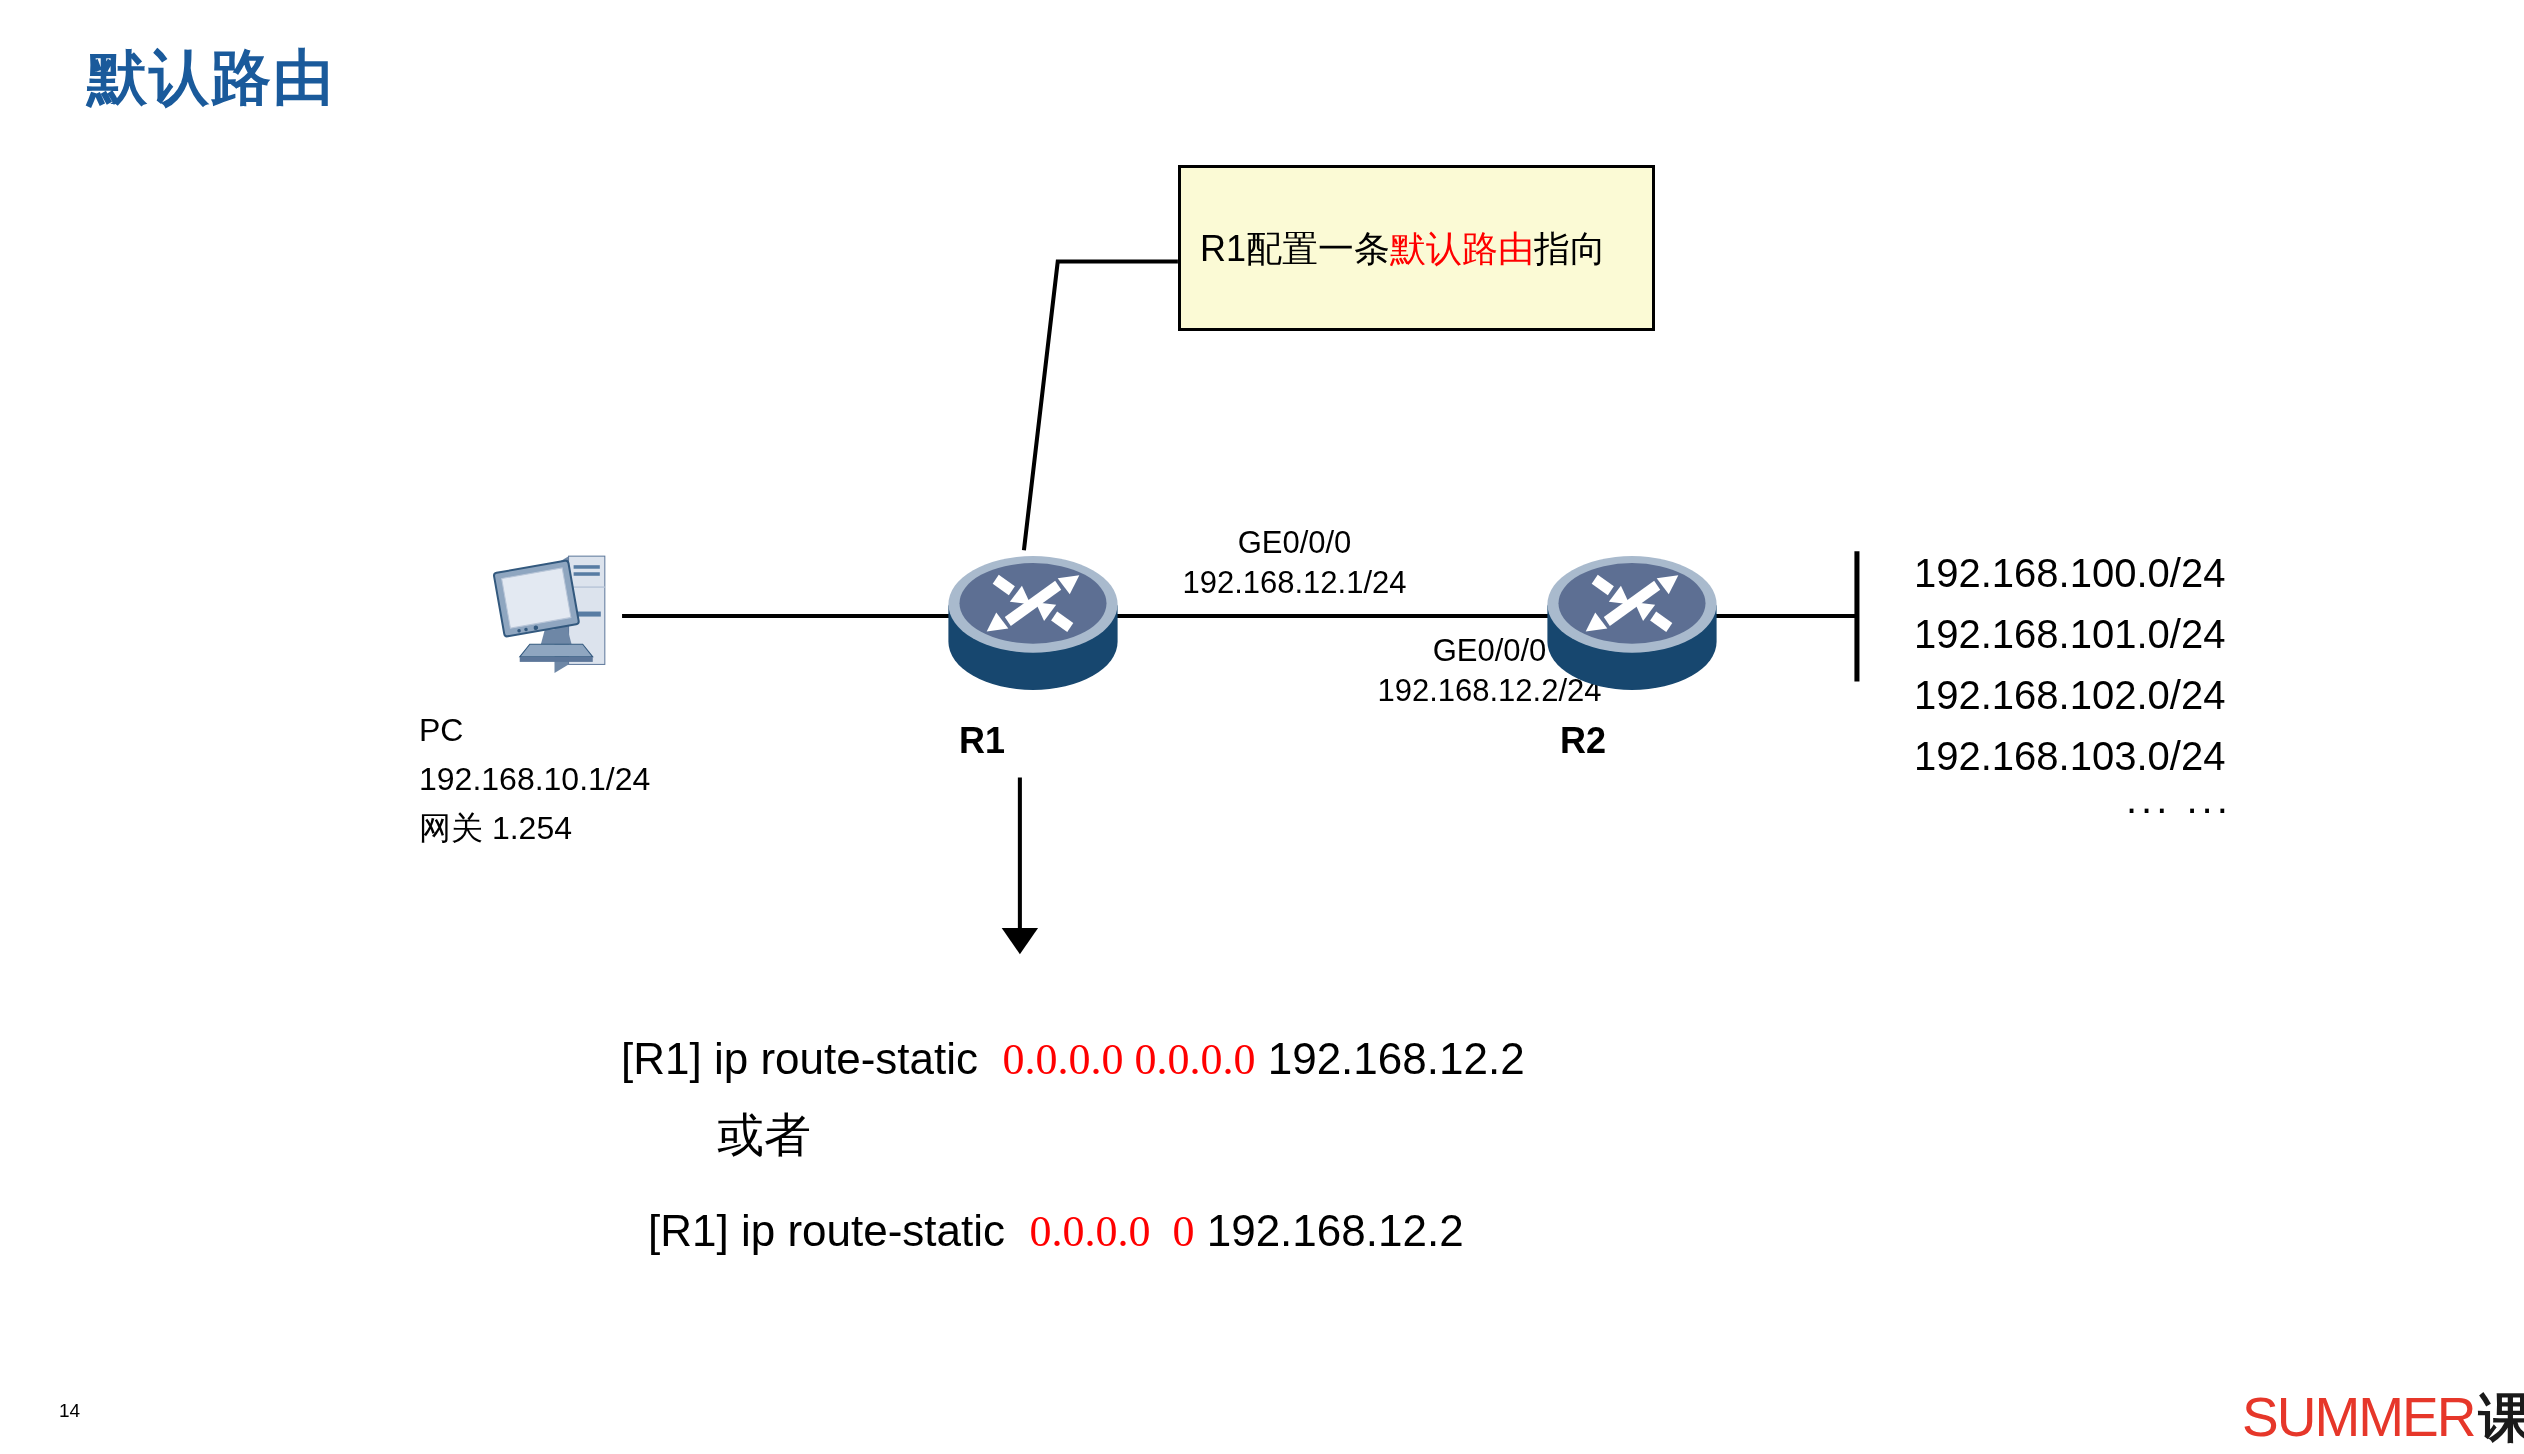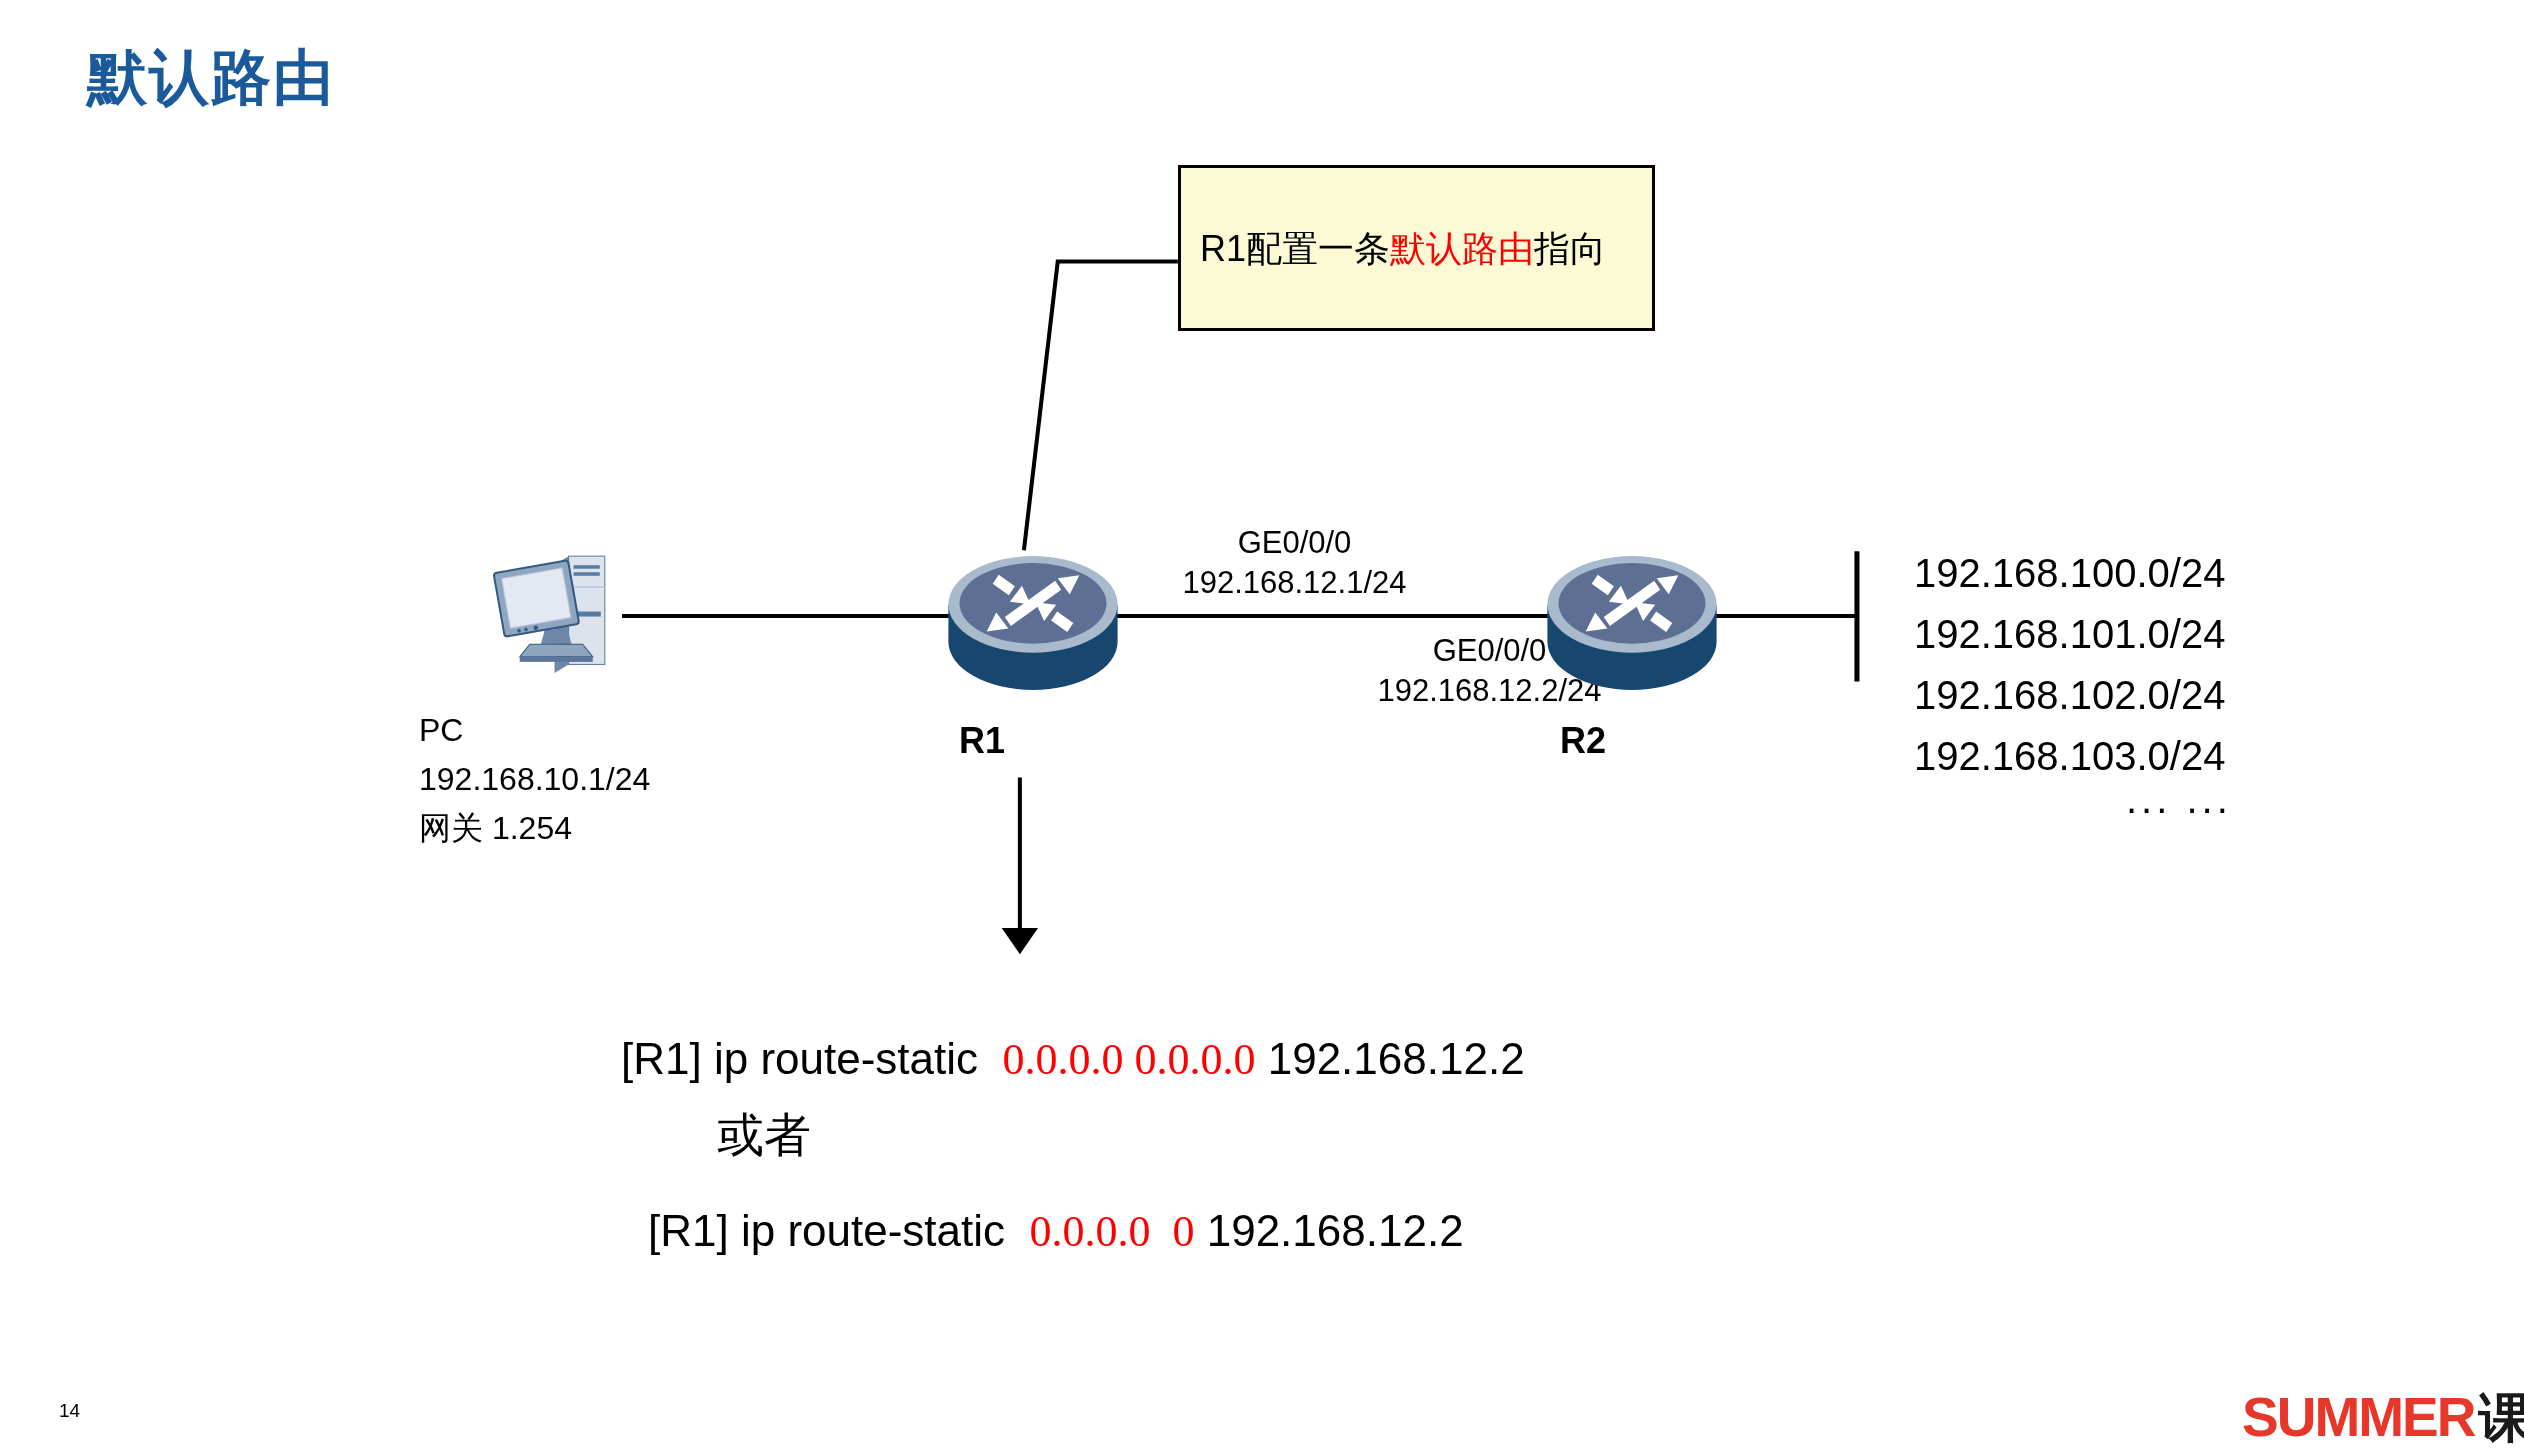--- a/index.html
+++ b/index.html
@@ -112,21 +112,21 @@
     font-size: 19px;
     color: #000;
   }
 
   .logo {
     left: 2242px; top: 1383px;
     white-space: nowrap;
   }
   .logo .brand {
     font-size: 55px;
-    font-weight: 700;
+    font-weight: 400;
     letter-spacing: -2px;
     color: var(--logo-red, #e6372a);
     margin-top: 16px;
   }
   .logo .suffix {
     font-size: 53px;
     font-weight: 700;
     color: #1a1a1a;
     margin-left: 4px;
   }

